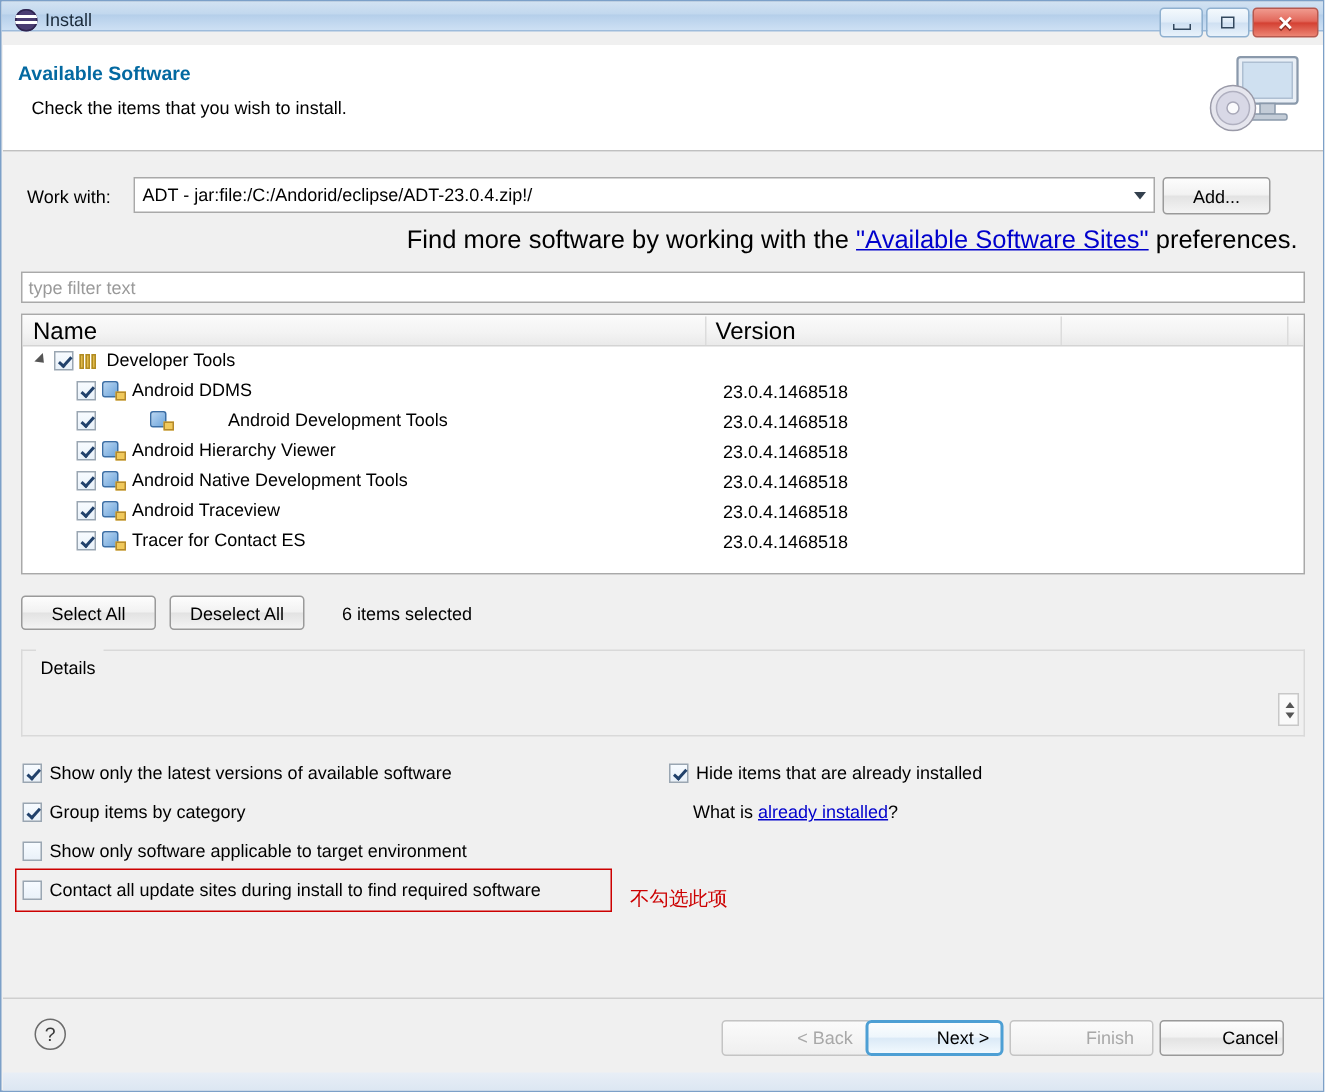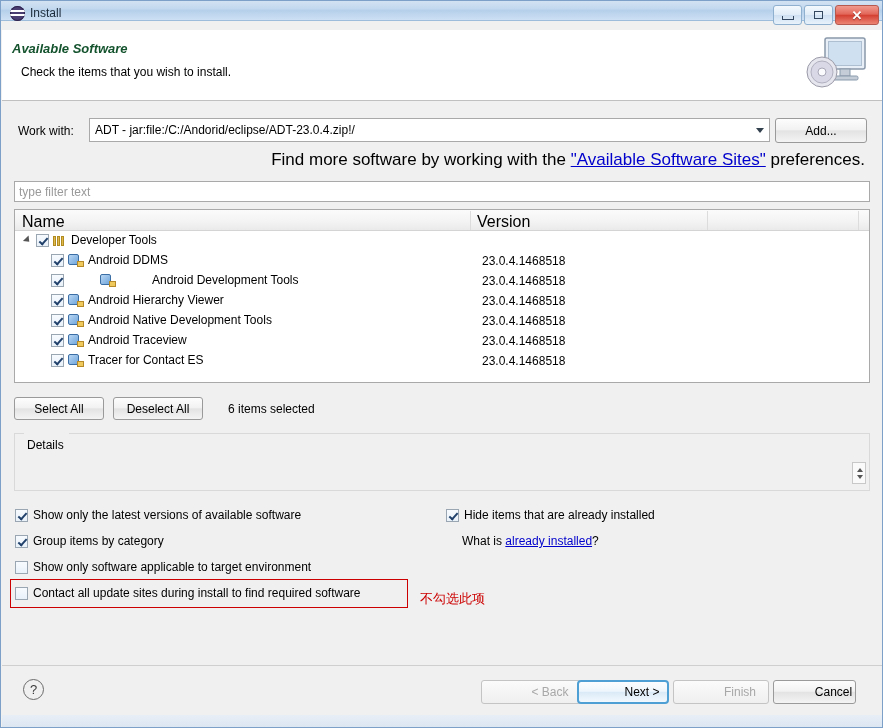--- a/index.html
+++ b/index.html
@@ -95,22 +95,21 @@
     width: 881px; height: 71px;
     background: #ffffff;
     border-bottom: 1px solid #c0c0c0;
     box-sizing: border-box;
   }
   #banner-title {
     position: absolute;
     left: 10px; top: 11px;
     font-size: 13px;
     font-weight: bold;
-    color: #14532d;
-    font-style: italic;
+    color: #0369a1;
   }
   #banner-sub {
     position: absolute;
     left: 19px; top: 35px;
     font-size: 12px;
     color: #000;
   }
   #banner-icon {
     position: absolute;
     right: 14px; top: 4px;
@@ -141,21 +140,21 @@
     position: absolute;
     right: 5px; top: 9px;
     width: 0; height: 0;
     border-left: 4px solid transparent;
     border-right: 4px solid transparent;
     border-top: 5px solid #33404d;
   }
   #add-button {
     position: absolute;
     left: 774px; top: 117px;
-    width: 92px; height: 25px;
+    width: 72px; height: 25px;
     border: 1px solid #9a9a9a;
     border-radius: 3px;
     background: linear-gradient(to bottom, #fdfdfd 0%, #f2f2f2 46%, #e3e3e3 52%, #f4f4f4 100%);
     font-size: 12px;
     display: flex; align-items: center; justify-content: center;
     box-sizing: border-box;
     color: #000;
   }
   #findmore {
     position: absolute;

